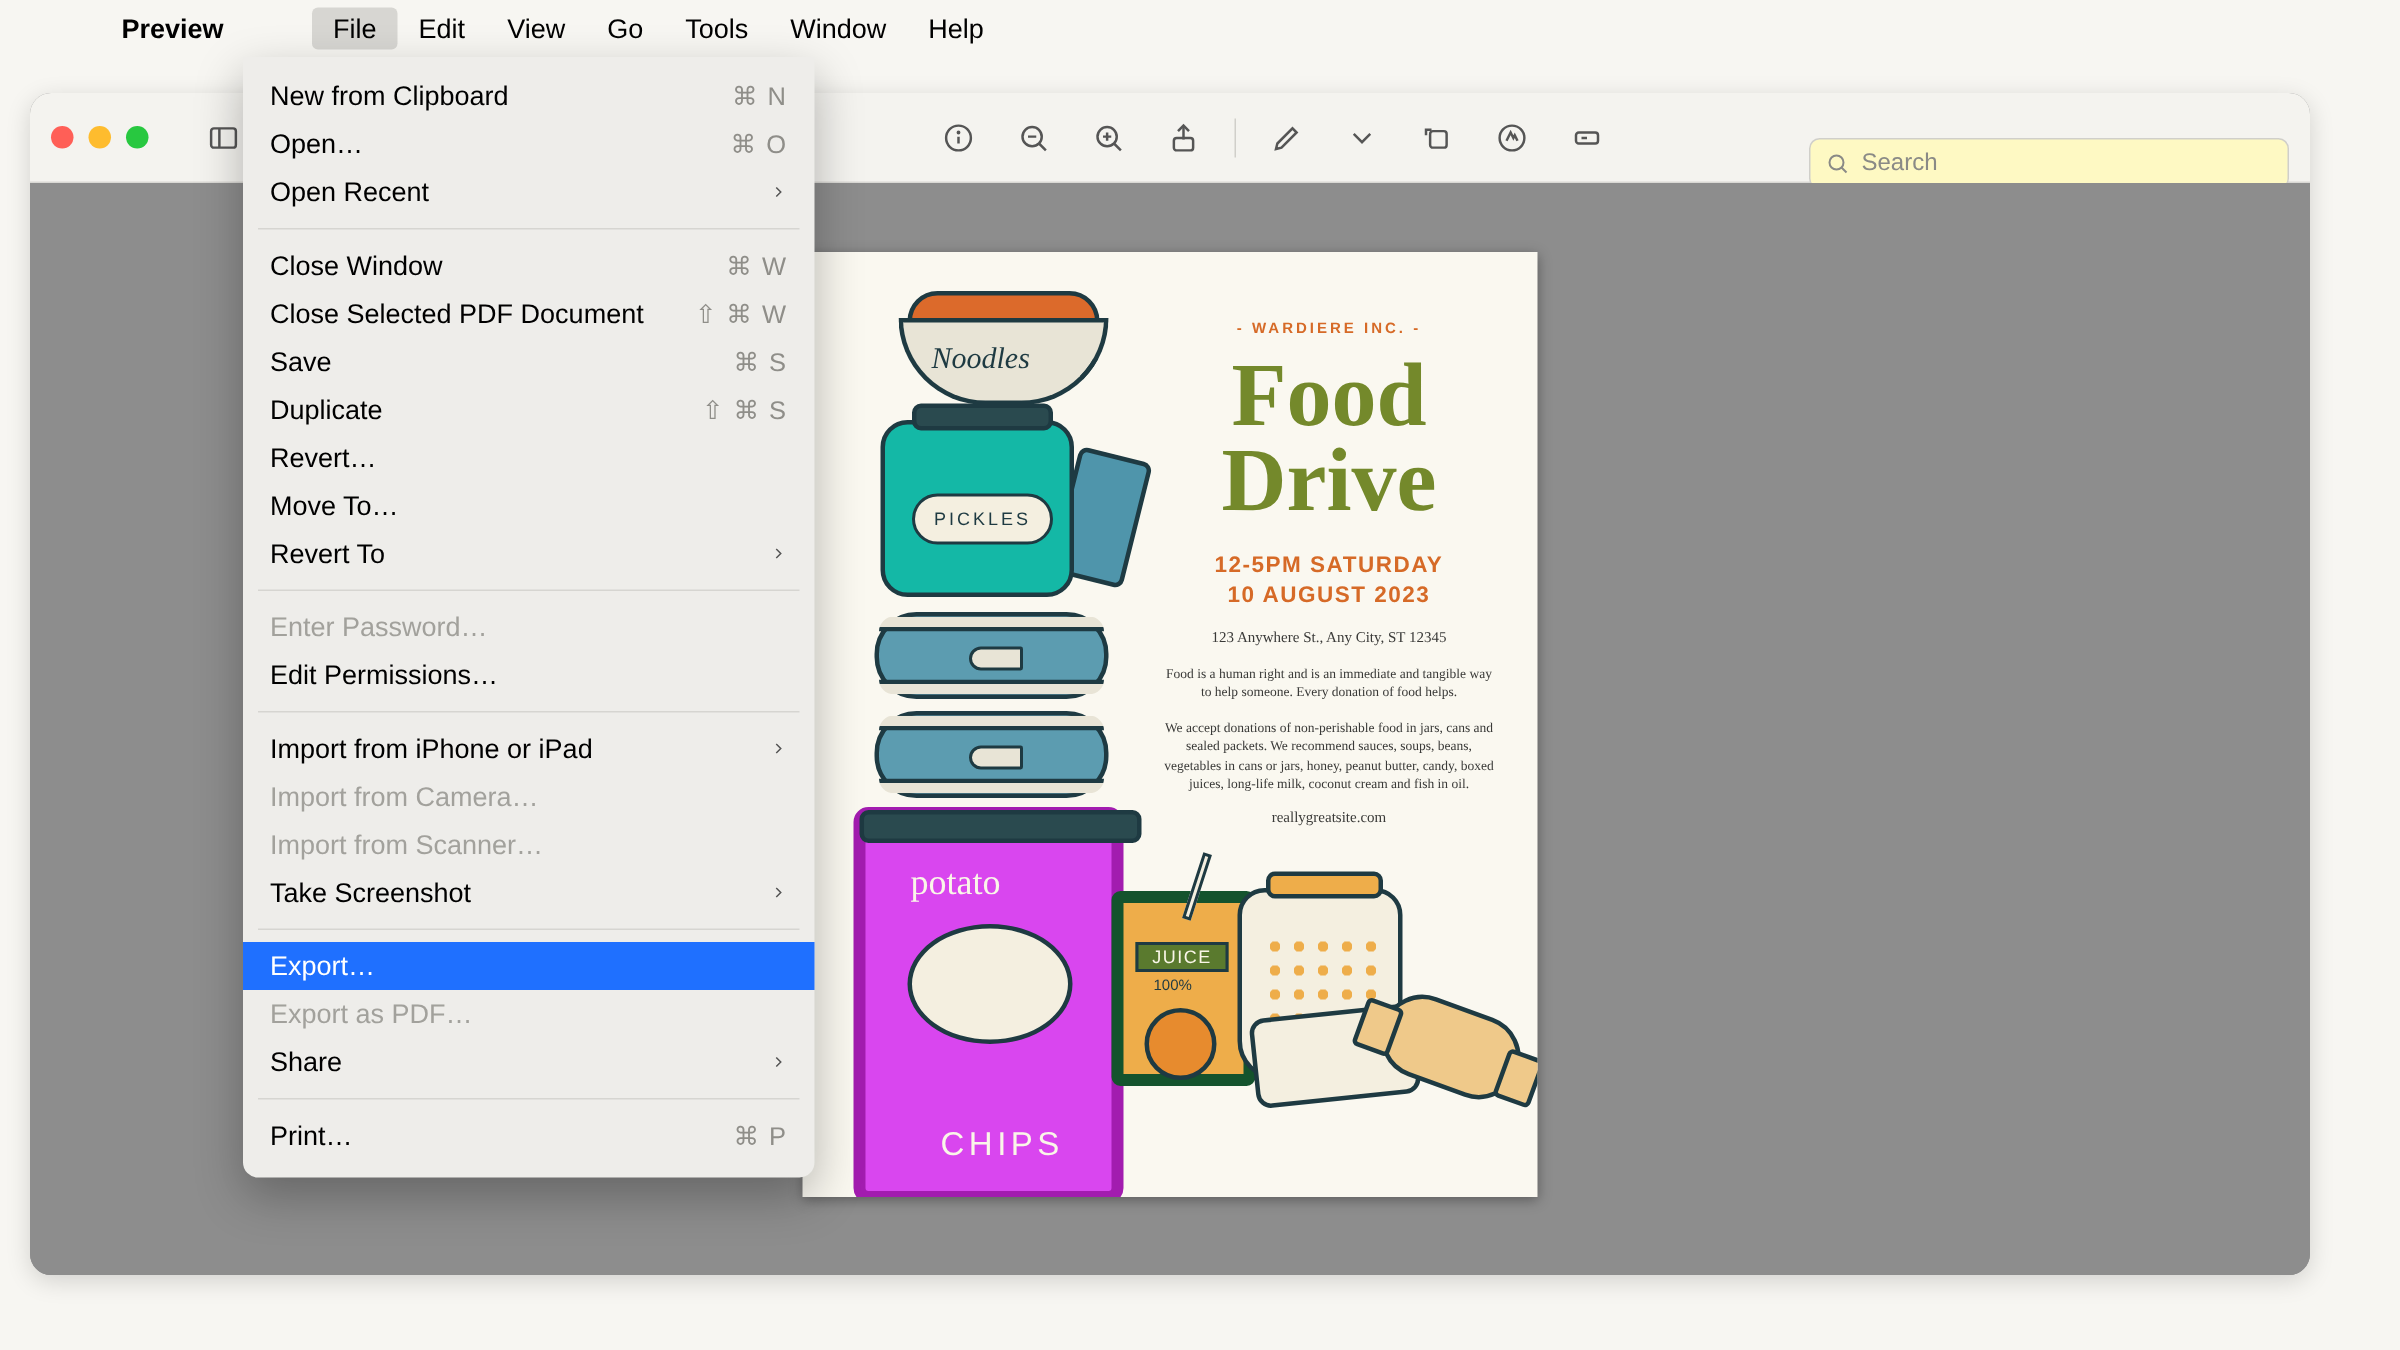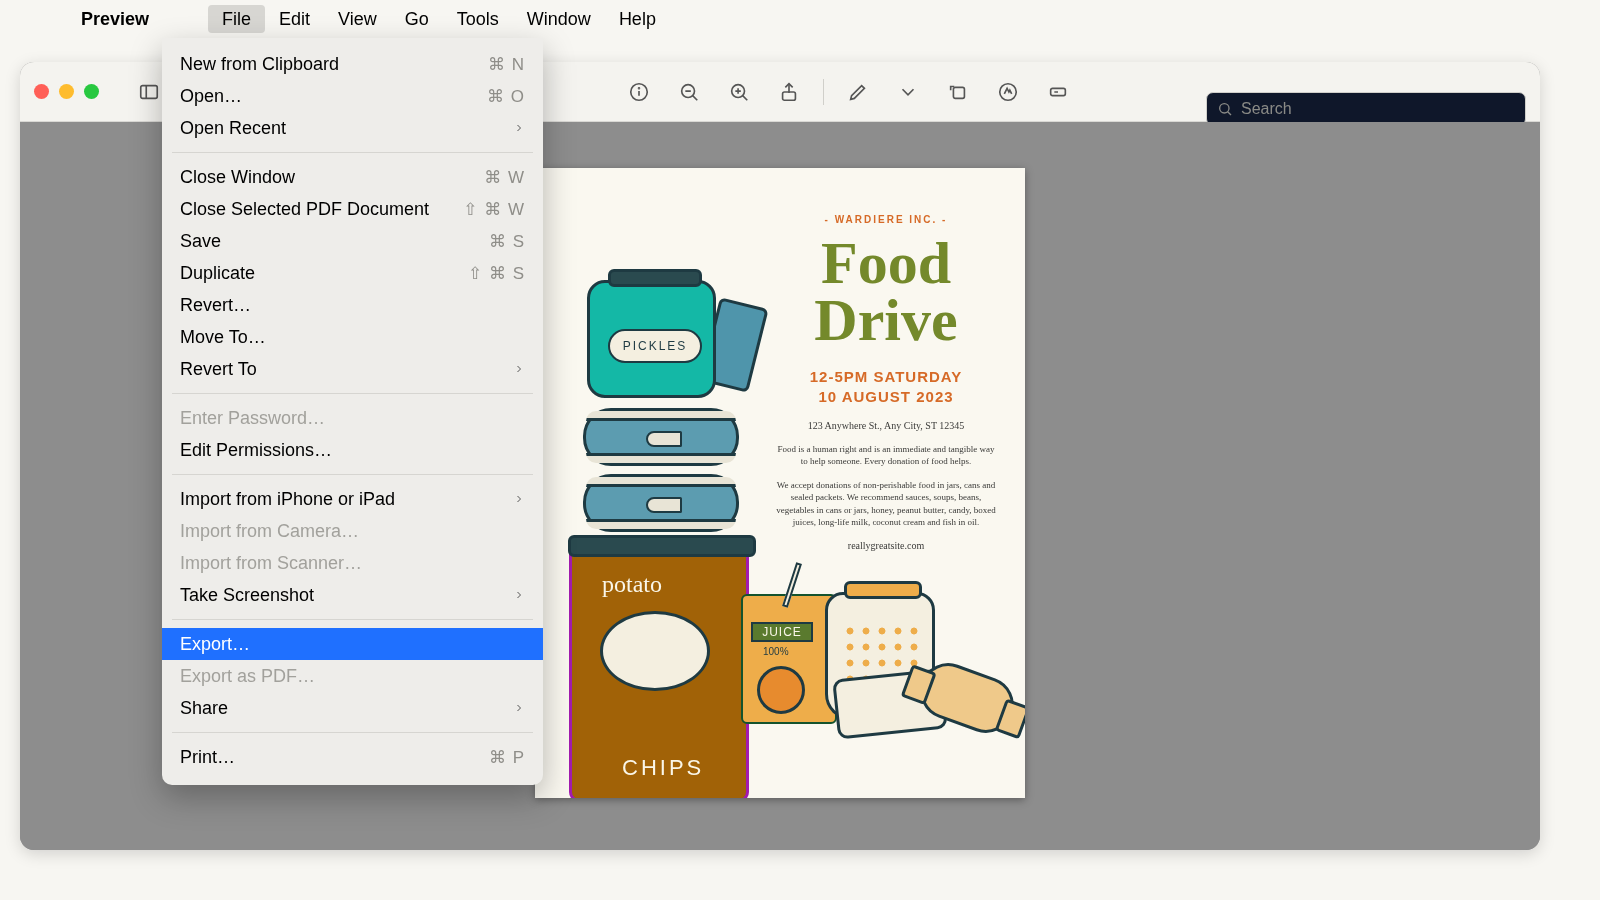--- a/index.html
+++ b/index.html
@@ -12,21 +12,21 @@
   .menubar .mitem.active { background:#d7d6d2; }
   
   .window { position:absolute; left:20px; top:62px; width:1520px; height:788px; background:#8d8d8d; border-radius:14px; box-shadow:0 4px 16px rgba(0,0,0,.15); overflow:hidden; }
   .toolbar { height:60px; background:#f4f3ef; border-bottom:1px solid #d9d8d4; display:flex; align-items:center; padding:0 14px; gap:10px; }
   .traffic { display:flex; gap:10px; margin-right:20px; align-items:center;}
   .traffic span { width:15px; height:15px; border-radius:50%; display:inline-block; }
   .traffic .r{background:#ff5f57;} .traffic .y{background:#febc2e;} .traffic .g{background:#28c840;}
   .tbtn { width:40px; height:36px; display:flex; align-items:center; justify-content:center; color:#555; }
   .tbtn svg{width:22px;height:22px;stroke:#555;fill:none;stroke-width:1.8;}
   .spacer { flex:1; }
-  .search { flex:0 0 320px; height:34px; border:1px solid #d0cfca; border-radius:7px; background:#0f172a; display:flex; align-items:center; padding:0 10px; color:#8a8a86; gap:8px; font-size:16px;margin-top:35px;}
+  .search { flex:0 0 320px; height:34px; border:1px solid #d0cfca; border-radius:7px; background:#fef9c3; display:flex; align-items:center; padding:0 10px; color:#8a8a86; gap:8px; font-size:16px;margin-top:35px;}
   .search svg{width:16px;height:16px;stroke:#8a8a86;fill:none;stroke-width:2;}
   .divider { width:1px; height:26px; background:#d0cfca; margin:0 4px;}
   .chev{width:14px;height:14px;}
   
   .dropdown { position:absolute; left:162px; top:38px; width:381px; background:#eeedea; border-radius:0 0 10px 10px; box-shadow:0 12px 32px rgba(0,0,0,.28); padding:10px 0 12px; z-index:50; }
   .drow { display:flex; align-items:center; height:32px; padding:0 18px; font-size:18px; color:#000; justify-content:space-between;}
   .drow.hl { background:#1f70ff; color:#fff; }
   .drow.dis { color:#a2a19c; }
   .drow .sc { color:#8f8e89; font-size:17px; letter-spacing:1px;}
   .dchev{width:12px;height:12px;stroke:#555;fill:none;stroke-width:2;}
@@ -49,26 +49,26 @@
   .noodles .lbl{position:absolute;left:22px;top:34px;font-family:cursive;font-size:20px;color:#1e3a42;font-style:italic;}
   .pickles{position:absolute;left:18px;top:86px;width:129px;height:118px;background:#14b8a6;border:3px solid #1e3a42;border-radius:18px;}
   .pickles .cap{position:absolute;left:18px;top:-14px;width:94px;height:18px;background:#2a4a4f;border:3px solid #1e3a42;border-radius:6px;}
   .pickles .tag{position:absolute;left:18px;top:46px;width:94px;height:34px;background:#f4efe0;border:2px solid #1e3a42;border-radius:18px;display:flex;align-items:center;justify-content:center;font-size:12px;letter-spacing:2px;color:#1e3a42;}
   .choco{position:absolute;left:140px;top:108px;width:50px;height:86px;background:#4f95ab;border:3px solid #1e3a42;border-radius:6px;transform:rotate(14deg);}
   .tin{position:absolute;left:14px;width:156px;height:58px;background:#5c9cb0;border:3px solid #1e3a42;border-radius:28px;}
   .tin .band{position:absolute;left:0;top:0;width:100%;height:10px;background:#e8e4d6;border-bottom:3px solid #1e3a42;border-radius:26px 26px 0 0;}
   .tin .bandb{position:absolute;left:0;bottom:0;width:100%;height:10px;background:#e8e4d6;border-top:3px solid #1e3a42;border-radius:0 0 26px 26px;}
   .tin1{top:214px;} .tin2{top:280px;}
   .fish{position:absolute;left:60px;top:20px;width:36px;height:16px;background:#e8e4d6;border:2px solid #1e3a42;border-radius:10px 2px 2px 10px;}
-  .chips{position:absolute;left:0;top:344px;width:180px;height:264px;background:#a16207;border:3px solid #a21caf;border-radius:10px;}
+  .chips{position:absolute;left:0;top:344px;width:180px;height:264px;background:#d946ef;border:8px solid #a21caf;border-radius:10px;}
   .chips .topfr{position:absolute;left:-4px;top:-6px;width:188px;height:22px;background:#2a4a4f;border:3px solid #1e3a42;border-radius:6px;}
   .chips .pot{position:absolute;left:30px;top:30px;font-family:cursive;font-size:24px;color:#faf6e8;}
   .chips .win{position:absolute;left:28px;top:70px;width:110px;height:80px;background:#f4efe0;border:3px solid #1e3a42;border-radius:50%;}
   .chips .ch{position:absolute;left:50px;bottom:18px;font-size:22px;letter-spacing:3px;color:#faf6e8;}
-  .juice{position:absolute;left:172px;top:400px;width:96px;height:130px;background:#eead4a;border:2px solid #14532d;border-radius:6px;}
+  .juice{position:absolute;left:172px;top:400px;width:96px;height:130px;background:#eead4a;border:8px solid #14532d;border-radius:6px;}
   .juice .lab{position:absolute;left:8px;top:26px;width:62px;height:20px;background:#5a7a2e;border:2px solid #1e3a42;color:#faf6e8;font-size:12px;display:flex;align-items:center;justify-content:center;letter-spacing:1px;}
   .juice .pct{position:absolute;left:20px;top:50px;font-size:10px;color:#1e3a42;}
   .juice .orange{position:absolute;left:14px;top:70px;width:48px;height:48px;background:#e78b2e;border:3px solid #1e3a42;border-radius:50%;}
   .juice .straw{position:absolute;left:46px;top:-34px;width:6px;height:46px;background:#f4efe0;border:2px solid #1e3a42;transform:rotate(18deg);}
   .jam{position:absolute;left:256px;top:398px;width:110px;height:128px;background:#f4efe0;border:3px solid #1e3a42;border-radius:18px 18px 26px 26px;}
   .jam .cap{position:absolute;left:16px;top:-14px;width:78px;height:18px;background:#eead4a;border:3px solid #1e3a42;border-radius:6px;}
   .jam .dots{position:absolute;left:14px;top:28px;width:82px;height:70px;background:radial-gradient(#eead4a 30%,transparent 32%) 0 0/16px 16px;}
   .cracker{position:absolute;left:266px;top:480px;width:110px;height:60px;background:#f4efe0;border:3px solid #1e3a42;border-radius:10px;transform:rotate(-6deg);}
   .candy{position:absolute;left:350px;top:476px;width:96px;height:56px;background:#efc98a;border:3px solid #1e3a42;border-radius:28px;transform:rotate(20deg);}
   .candy::before,.candy::after{content:"";position:absolute;width:20px;height:28px;background:#efc98a;border:3px solid #1e3a42;top:12px;border-radius:4px;}
@@ -256,20 +256,25 @@
           <circle cx="11" cy="11" r="7"></circle>
           <line x1="16" y1="16" x2="21" y2="21"></line>
         </svg>
       <span>Search</span>
     </div>
   </div>
 
   <div class="canvas">
     <div class="page">
       <div class="stack">
+        <div class="noodles">
+          <div class="lid"></div>
+            <div class="bowl"></div>
+          <div class="lbl">Noodles</div>
+        </div>
         <div class="choco"></div>
         <div class="pickles">
           <div class="cap"></div>
           <div class="tag">PICKLES</div>
         </div>
         <div class="tin tin1">
             <div class="band"></div>
             <div class="fish"></div>
             <div class="bandb"></div>
           </div>

